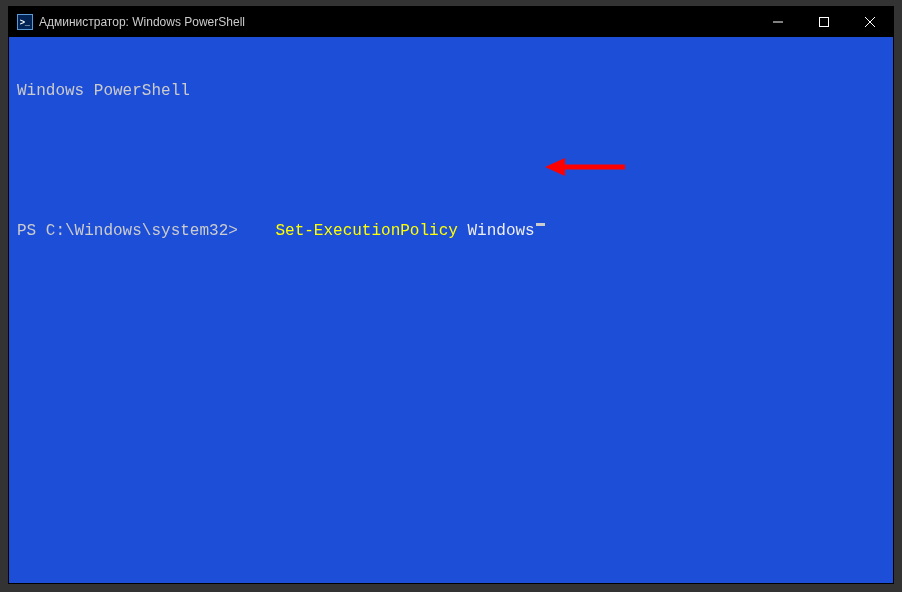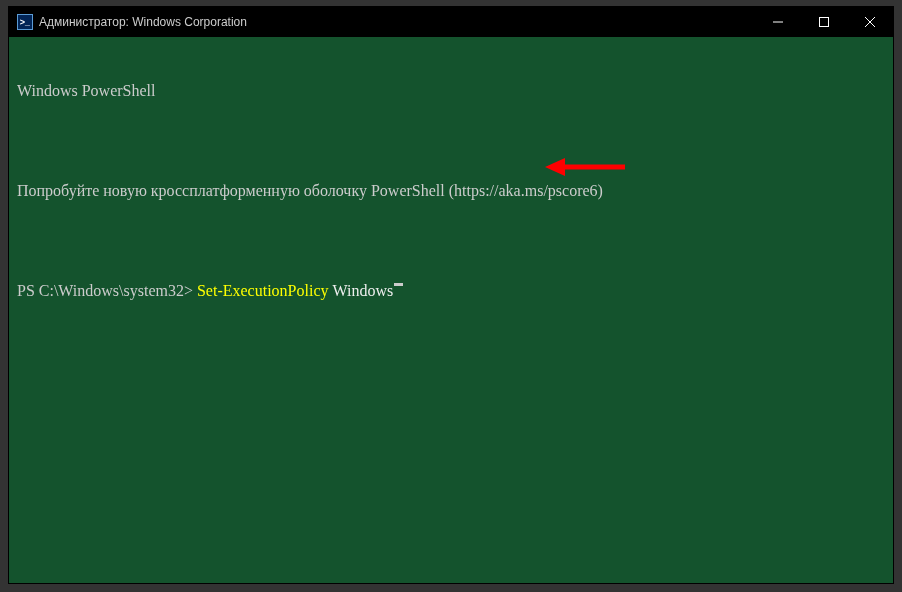--- a/index.html
+++ b/index.html
@@ -63,40 +63,41 @@
       justify-content: center;
       color: #fff;
       cursor: pointer;
     }
     .win-btn svg {
       width: 10px;
       height: 10px;
     }
     .terminal {
       flex: 1;
-      background: #14532d;
+      background: #1d4ed8;
       padding: 4px 8px;
-      font-family: Liberation Serif, serif;
+      font-family: Liberation Mono, monospace;
       font-size: 16px;
       line-height: 1.25;
       color: #cccccc;
       white-space: pre;
       position: relative;
       overflow: hidden;
     }
     .line {
       display: block;
     }
     .prompt-line {
       display: flex;
       align-items: flex-start;
       position: relative;
     }
     .cmd-yellow {
       color: #ffff00;
+      margin-left: 28px;
     }
     .cmd-white {
       color: #eeeeee;
     }
     .cursor {
       display: inline-block;
       width: 9px;
       height: 3px;
       background: #cccccc;
       margin-left: 1px;
@@ -116,21 +117,21 @@
   </style>
 </head>
 <body>
 
 <div class="window">
   <div class="titlebar">
     <div class="titlebar-left">
       <div class="ps-icon">
         <span>&gt;_</span>
       </div>
-      <span>Администратор: Windows Corporation</span>
+      <span>Администратор: Windows PowerShell</span>
     </div>
     <div class="titlebar-right">
       <div class="win-btn">
         <svg viewBox="0 0 10 10">
             <line x1="0" y1="5" x2="10" y2="5" stroke="#fff" stroke-width="1"></line>
           </svg>
       </div>
       <div class="win-btn">
         <svg viewBox="0 0 10 10">
             <rect x="0.5" y="0.5" width="9" height="9" fill="none" stroke="#fff" stroke-width="1"></rect>
@@ -141,21 +142,20 @@
             <line x1="0" y1="0" x2="10" y2="10" stroke="#fff" stroke-width="1"></line>
             <line x1="10" y1="0" x2="0" y2="10" stroke="#fff" stroke-width="1"></line>
           </svg>
       </div>
     </div>
   </div>
 
   <div class="terminal">
     <span class="line">Windows PowerShell</span>
     <span class="line"></span>
-    <span class="line">Попробуйте новую кроссплатформенную оболочку PowerShell (https://aka.ms/pscore6)</span>
     <span class="line"></span>
     <div class="prompt-line">
       <span>PS C:\Windows\system32&gt; </span><span class="cmd-yellow">Set-ExecutionPolicy</span><span class="cmd-white"> </span><span class="cmd-white">Windows</span><span class="cursor"></span>
     </div>
 
     <div class="arrow-annotation">
       <svg width="80" height="24" viewBox="0 0 80 24">
         <line x1="80" y1="12" x2="18" y2="12" stroke="#ff0000" stroke-width="5"></line>
         <polygon points="0,12 20,3 20,21" fill="#ff0000"></polygon>
       </svg>

